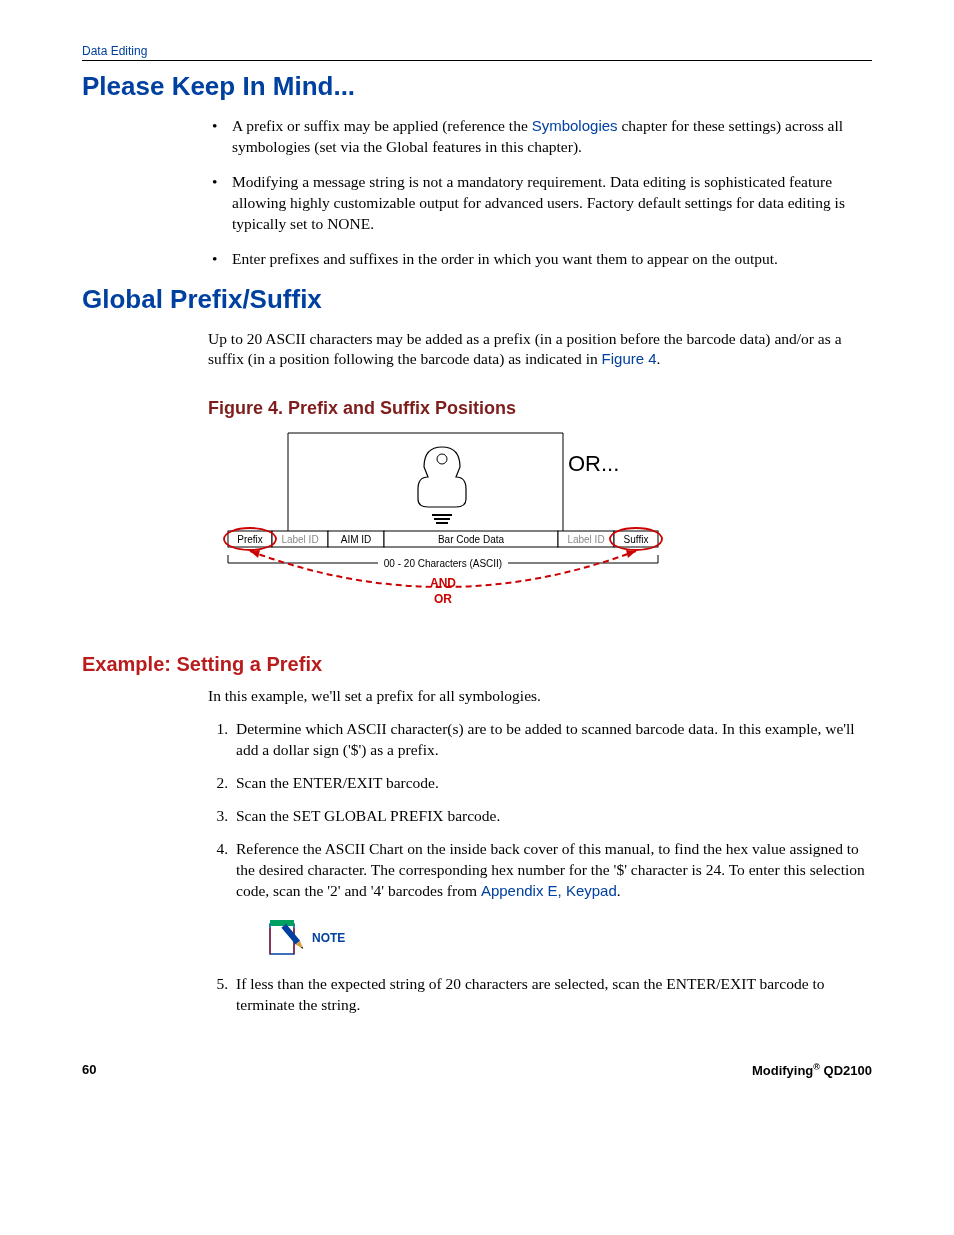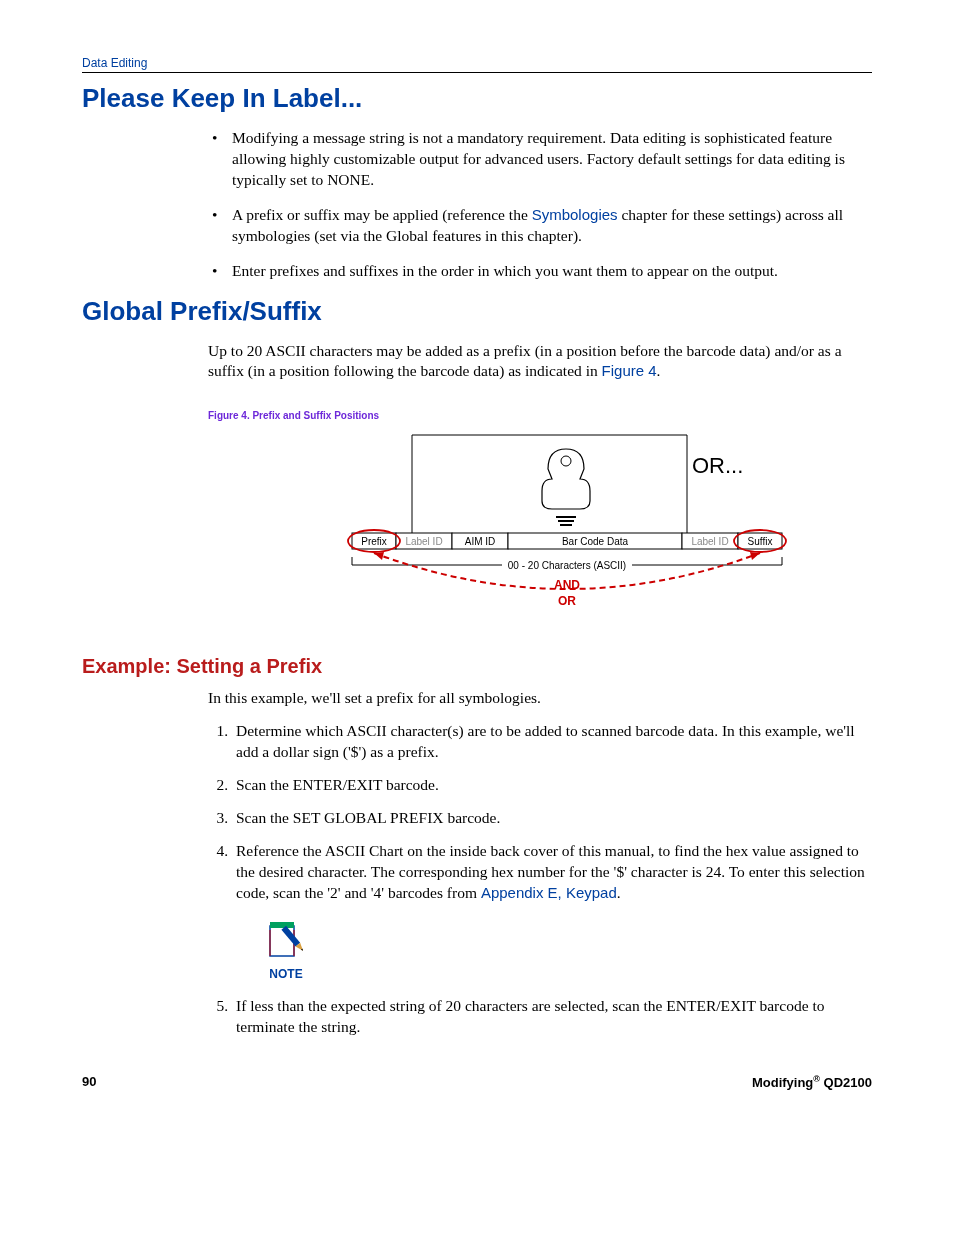--- a/index.html
+++ b/index.html
@@ -5,21 +5,21 @@
   body {
     font-family: Georgia, 'Times New Roman', serif;
     margin: 0;
     padding: 0;
     background: #fff;
     color: #000;
   }
   .page {
     width: 954px;
     height: 1124px;
-    margin: 16px auto;
+    margin: 4px auto;
     position: relative;
     padding: 40px 82px 50px 82px;
     box-sizing: border-box;
   }
   .header-region {
     font-size: 12px;
     color: #0040a0;
     font-family: 'Segoe UI', 'Myriad Pro', sans-serif;
     border-bottom: 1px solid #000;
     padding-bottom: 2px;
@@ -76,38 +76,38 @@
     padding-left: 4px;
   }
   .link {
     color: #0040a0;
     font-family: Arial, Helvetica, sans-serif;
     font-size: 15px;
   }
   .fig-caption {
     font-family: 'Segoe UI Semibold', 'Myriad Pro', sans-serif;
     font-weight: 600;
-    color: #6d28d9;
-    font-size: 10px;
+    color: #7f1d1d;
+    font-size: 18px;
     margin: 28px 0 4px 0;
   }
   .figure-wrap {
     margin: 0 0 10px 0;
     display: flex;
-    justify-content: flex-end;
+    justify-content: flex-start;
   }
   .note-box {
     display: flex;
     align-items: center;
     gap: 24px;
     margin: 14px 0 14px 28px;
   }
   .note-icon {
     display: flex;
-    flex-direction: column;
+    flex-direction: row;
     align-items: center;
     gap: 4px;
   }
   .note-label {
     font-family: Arial, Helvetica, sans-serif;
     font-weight: bold;
     color: #0040a0;
     font-size: 12px;
   }
   .note-text {
@@ -134,29 +134,29 @@
 </style>
 </head>
 <body>
 
 <div class="page">
 
   <div class="header-region">
     <span>Data Editing</span>
   </div>
 
-  <div class="h1">Please Keep In Label...</div>
+  <div class="h1">Please Keep In Mind...</div>
 
   <div class="body-indent">
     <ul class="bullets">
       <li>
+        <span>A prefix or suffix may be applied (reference the </span><span class="link">Symbologies</span><span> chapter for these settings) across all symbologies (set via the Global features in this chapter).</span>
+      </li>
+      <li>
         <span>Modifying a message string is not a mandatory requirement.  Data editing is sophisticated feature allowing highly customizable output for advanced users. Factory default settings for data editing is typically set to NONE.</span>
-      </li>
-      <li>
-        <span>A prefix or suffix may be applied (reference the </span><span class="link">Symbologies</span><span> chapter for these settings) across all symbologies (set via the Global features in this chapter).</span>
       </li>
       <li>
         <span>Enter prefixes and suffixes in the order in which you want them to appear on the output.</span>
       </li>
     </ul>
   </div>
 
   <div class="h1">Global Prefix/Suffix</div>
 
   <div class="body-indent">
@@ -243,19 +243,19 @@
             </svg>
             <div class="note-label">NOTE</div>
           </div>
         </div>
       </li>
       <li><span>If less than the expected string of 20 characters are selected, scan the ENTER/EXIT barcode to terminate the string.</span></li>
     </ol>
   </div>
 
   <div class="footer">
-    <span>90</span>
+    <span>60</span>
     <span class="right">
       <span>Modifying</span><sup>®</sup><span> QD2100</span>
     </span>
   </div>
 
 </div>
 
 </body></html>

